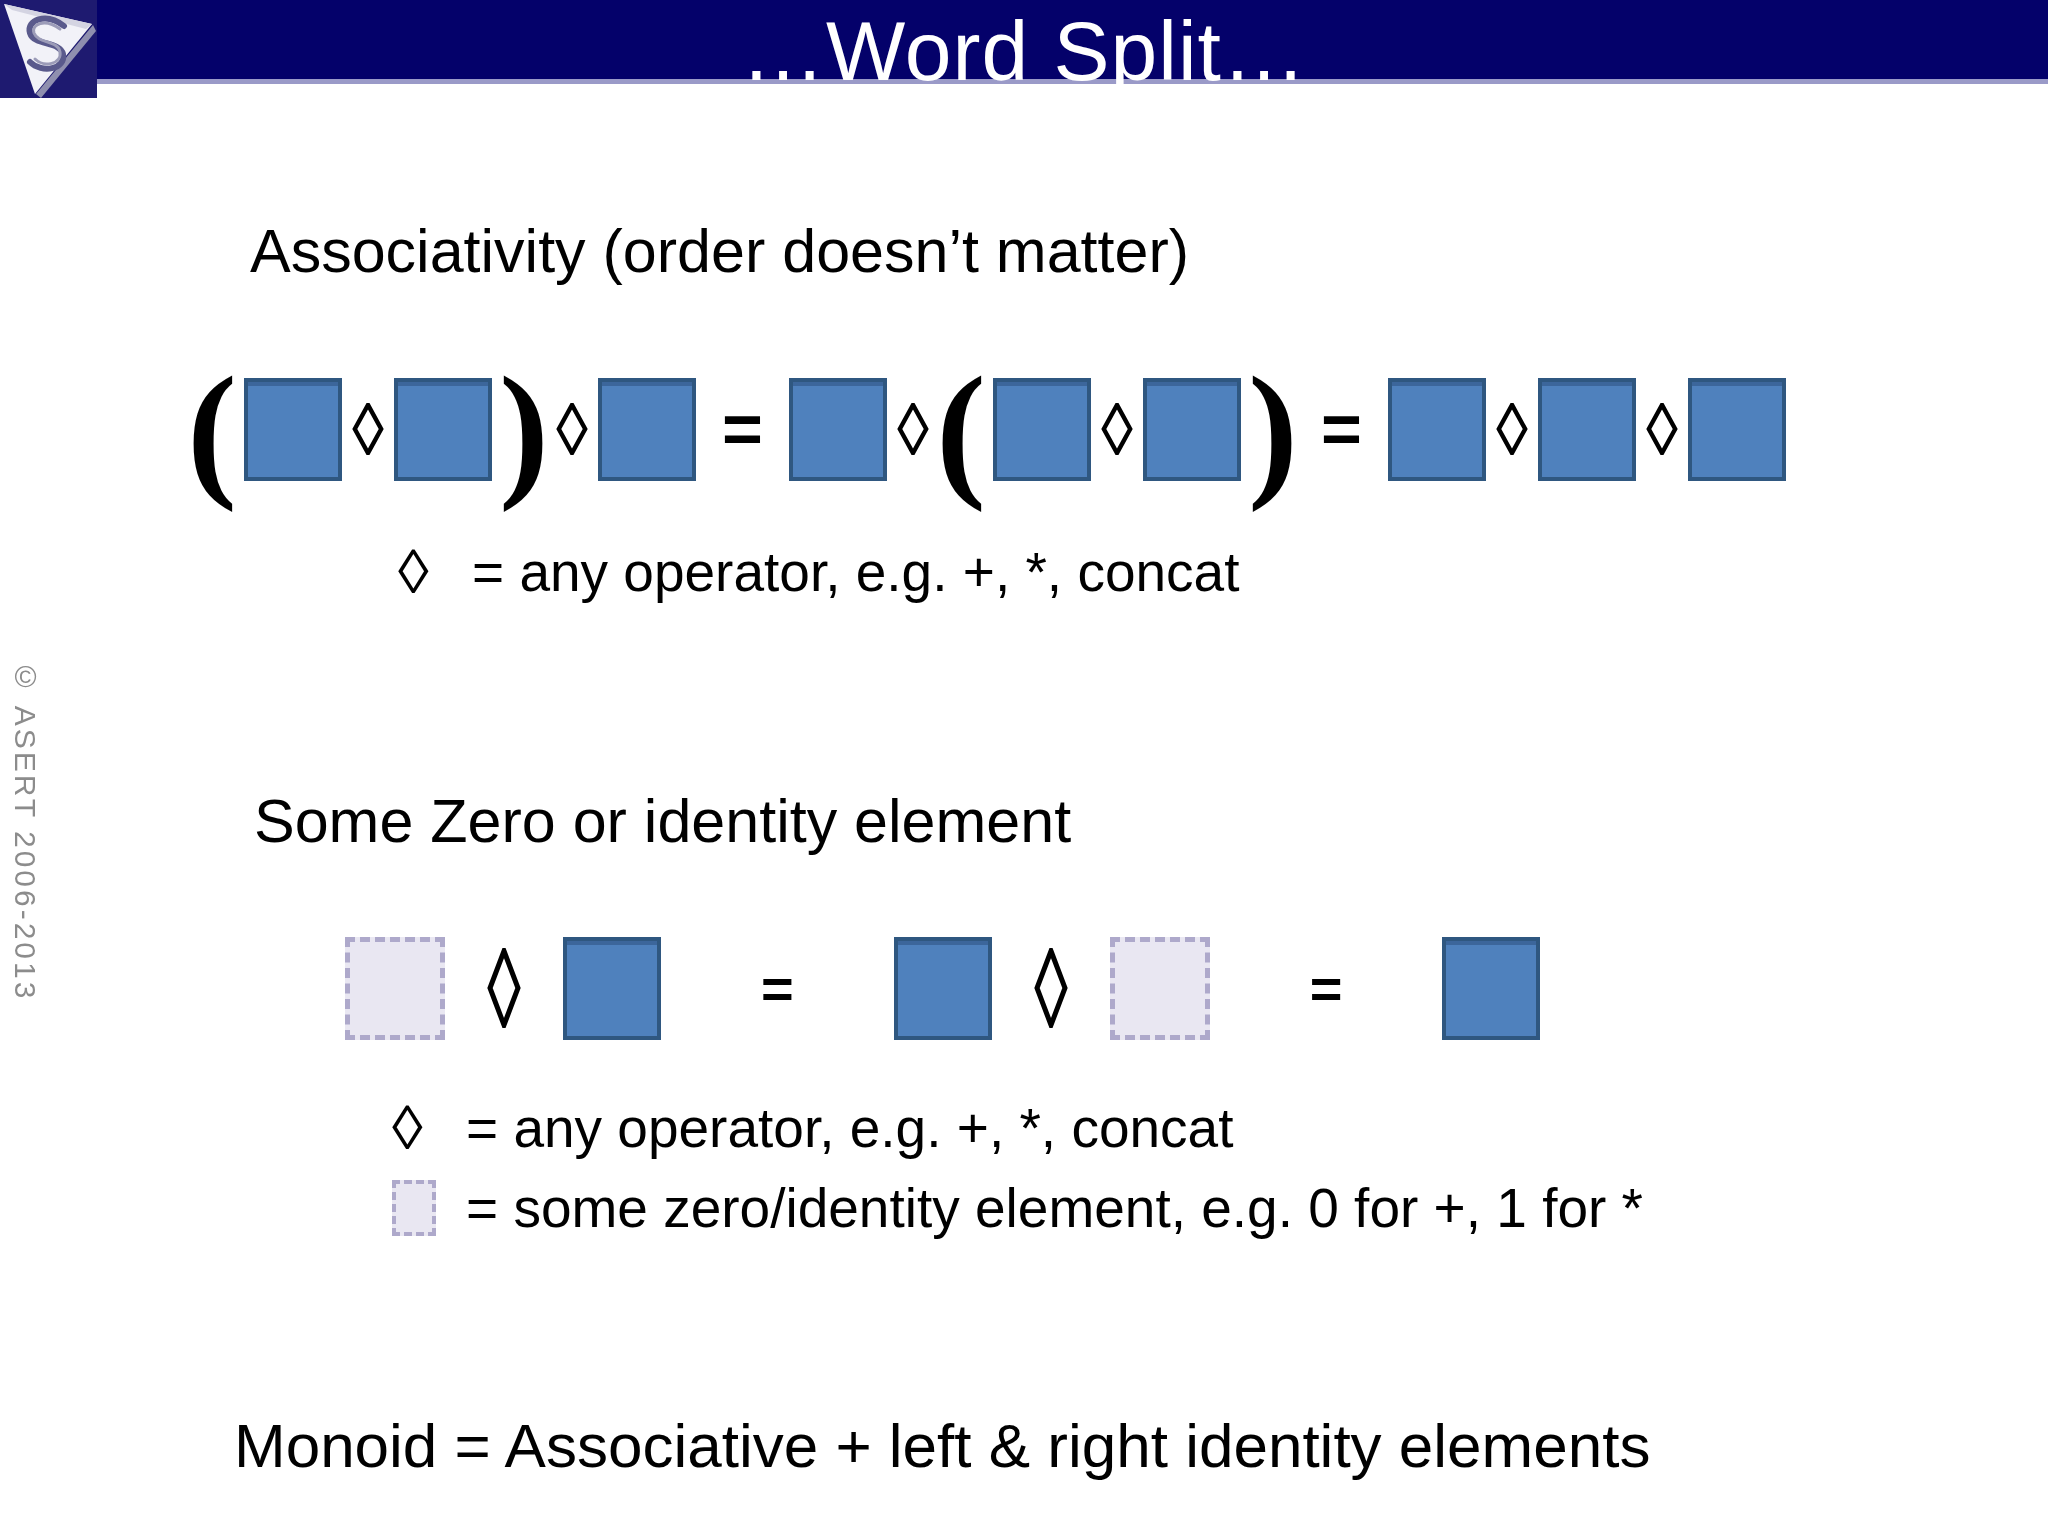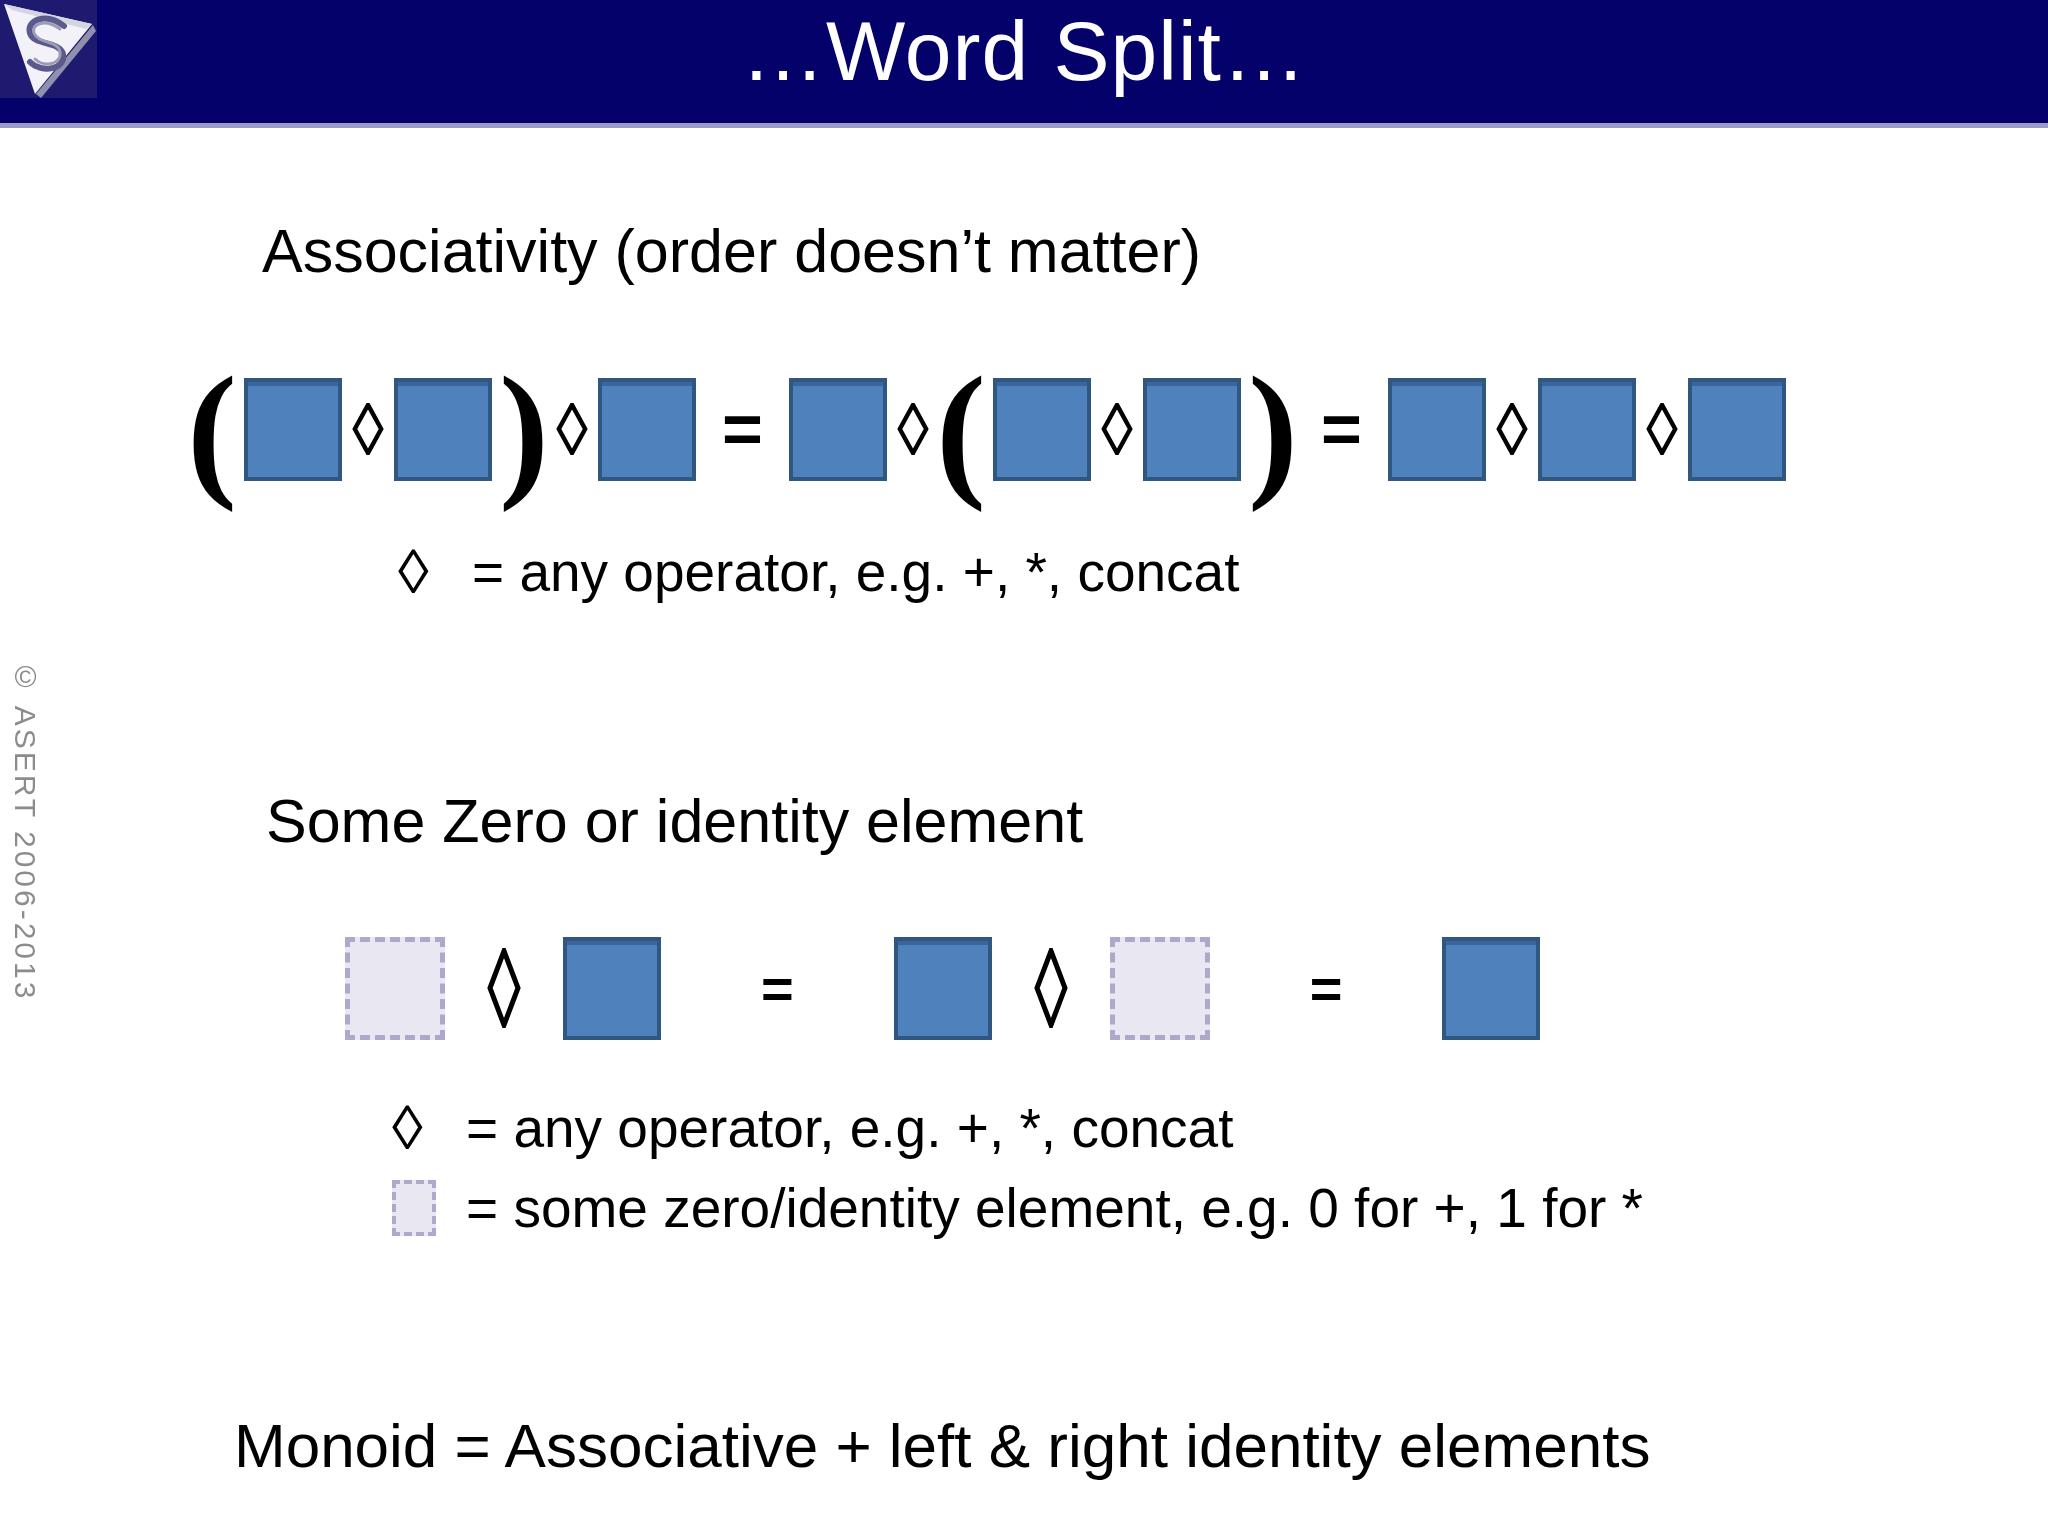--- a/index.html
+++ b/index.html
@@ -11,21 +11,21 @@
     width: 2048px;
     height: 1536px;
     background: #ffffff;
     overflow: hidden;
   }
 
   
   .titlebar {
     position: absolute;
     left: 0; top: 0;
-    width: 2048px; height: 128px;
+    width: 2048px; height: 84px;
     background: var(--header_bg, #04016A);
     border-bottom: 5px solid var(--header_underline, #9A9AC8);
     text-align: center;
   }
   .titlebar h1 {
     color: #ffffff;
     font-size: 84px;
     font-weight: 400;
     line-height: 102px;
     letter-spacing: 1px;
@@ -47,21 +47,20 @@
     letter-spacing: 3px;
     color: var(--copyright_text, #8C8C8C);
   }
 
   
   .h2 {
     position: absolute;
     color: var(--text, #000);
     font-size: 61px;
     white-space: nowrap;
-    margin-left: 12px;
   }
   .assoc-heading { left: 250px; top: 216px; }
   .ident-heading { left: 254px; top: 786px; text-align: right; }
 
   .monoid {
     position: absolute;
     left: 234px; top: 1410px;
     font-size: 62px;
     color: var(--text, #000);
     white-space: nowrap;

